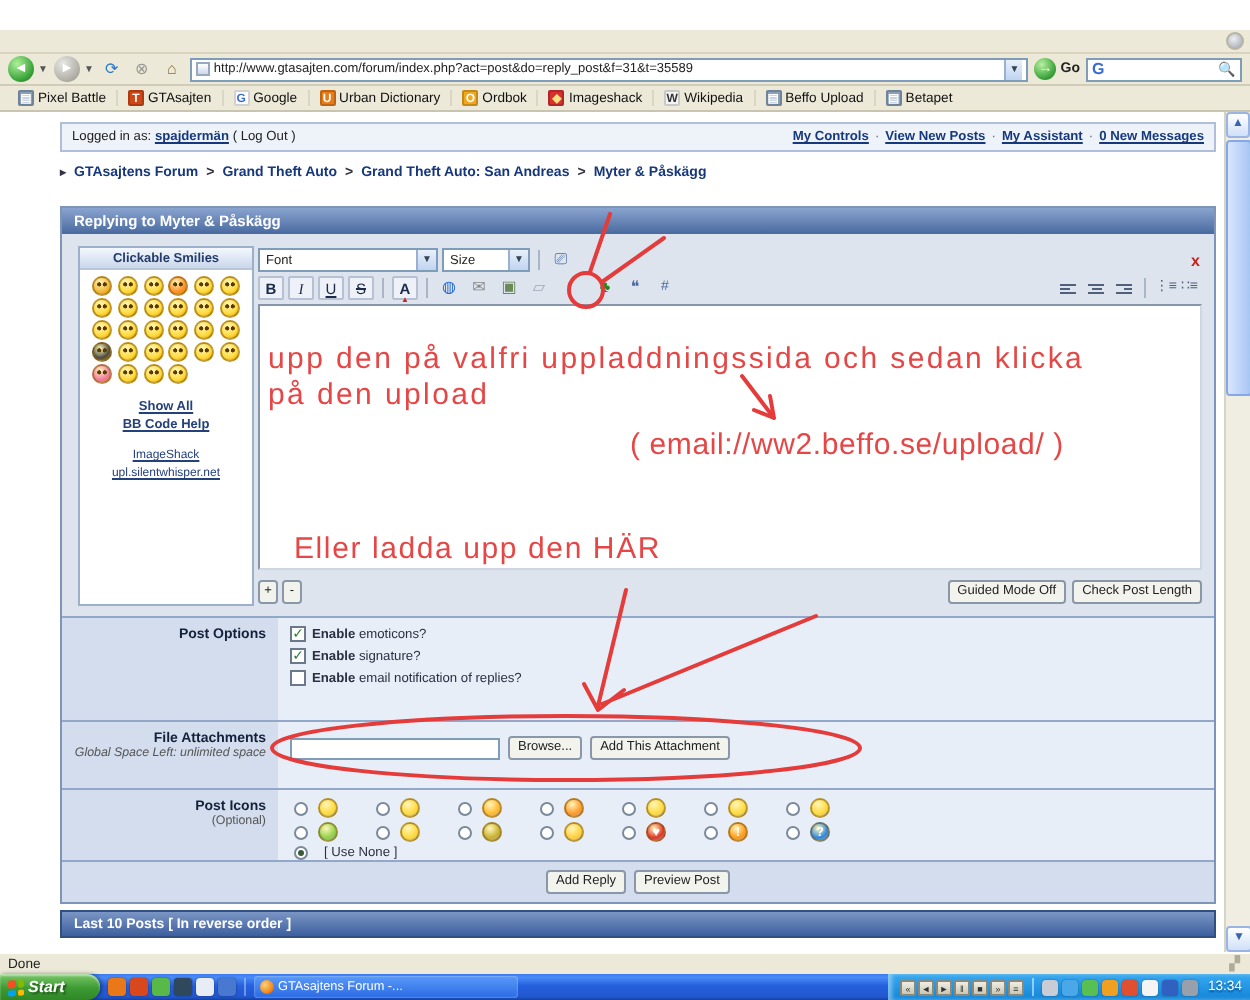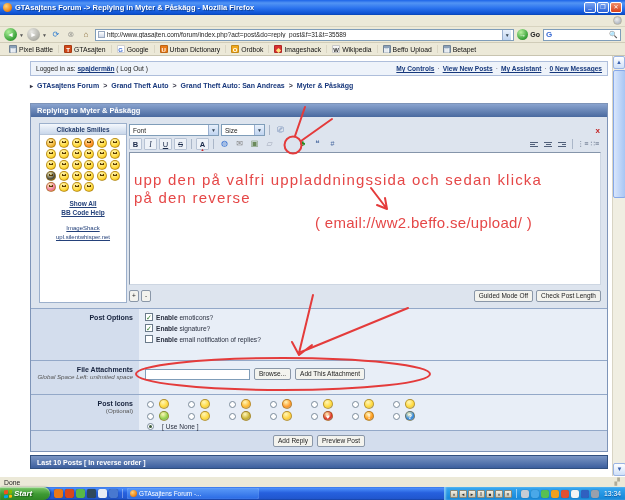--- a/index.html
+++ b/index.html
@@ -188,29 +188,20 @@
   .a-top{font-size:14px;letter-spacing:1.4px}
   .a-body{font-size:15px;letter-spacing:1.2px}
   .a-url{font-size:15px;letter-spacing:.3px}
   .a-eller{font-size:15px;letter-spacing:.8px}
 </style>
 </head>
 <body>
 
 <div class="screen">
 
-  <div class="titlebar">
-    <span class="fxlogo"></span>
-    <span class="wtitle">GTAsajtens Forum -&gt; Replying in Myter &amp; Påskägg - Mozilla Firefox</span>
-    <span class="winbtns">
-      <span class="wb">_</span>
-      <span class="wb">❐</span>
-      <span class="wb close">✕</span>
-    </span>
-  </div>
 
   <div class="menubar">
     <span class="throbber"></span>
   </div>
 
   <div class="navbar">
     <span class="navic nav-back">
         <span class="ar">◄</span>
       </span>
       <span class="ddtri">▼</span>
@@ -564,16 +555,17 @@
   <div class="anno">
     <svg class="anno-svg" width="625" height="500" viewBox="0 0 625 500">
       <circle cx="293" cy="145" r="8.5"></circle>
       <path d="M305,107 L295,136"></path>
       <path d="M332,119 L301,141"></path>
       <path d="M371,188 L387,209 M387,209 L377,205 M387,209 L385,198"></path>
       <path d="M313,295 L299,353 M408,308 L301,352 M299,355 L292,342 M299,355 L312,345"></path>
       <ellipse cx="283" cy="374" rx="147" ry="16"></ellipse>
     </svg>
     <div class="atext a-body" style="left:134px;top:171px">upp den på valfri uppladdningssida  och sedan klicka</div>
-    <div class="atext a-body" style="left:134px;top:189px">på den reverse</div>
+    <div class="atext a-body" style="left:134px;top:189px">på den upload</div>
     <div class="atext a-url" style="left:315px;top:214px">( email://ww2.beffo.se/upload/ )</div>
+    <div class="atext a-eller" style="left:147px;top:266px">Eller ladda upp den HÄR</div>
   </div>
 </div>
 
 </body></html>

